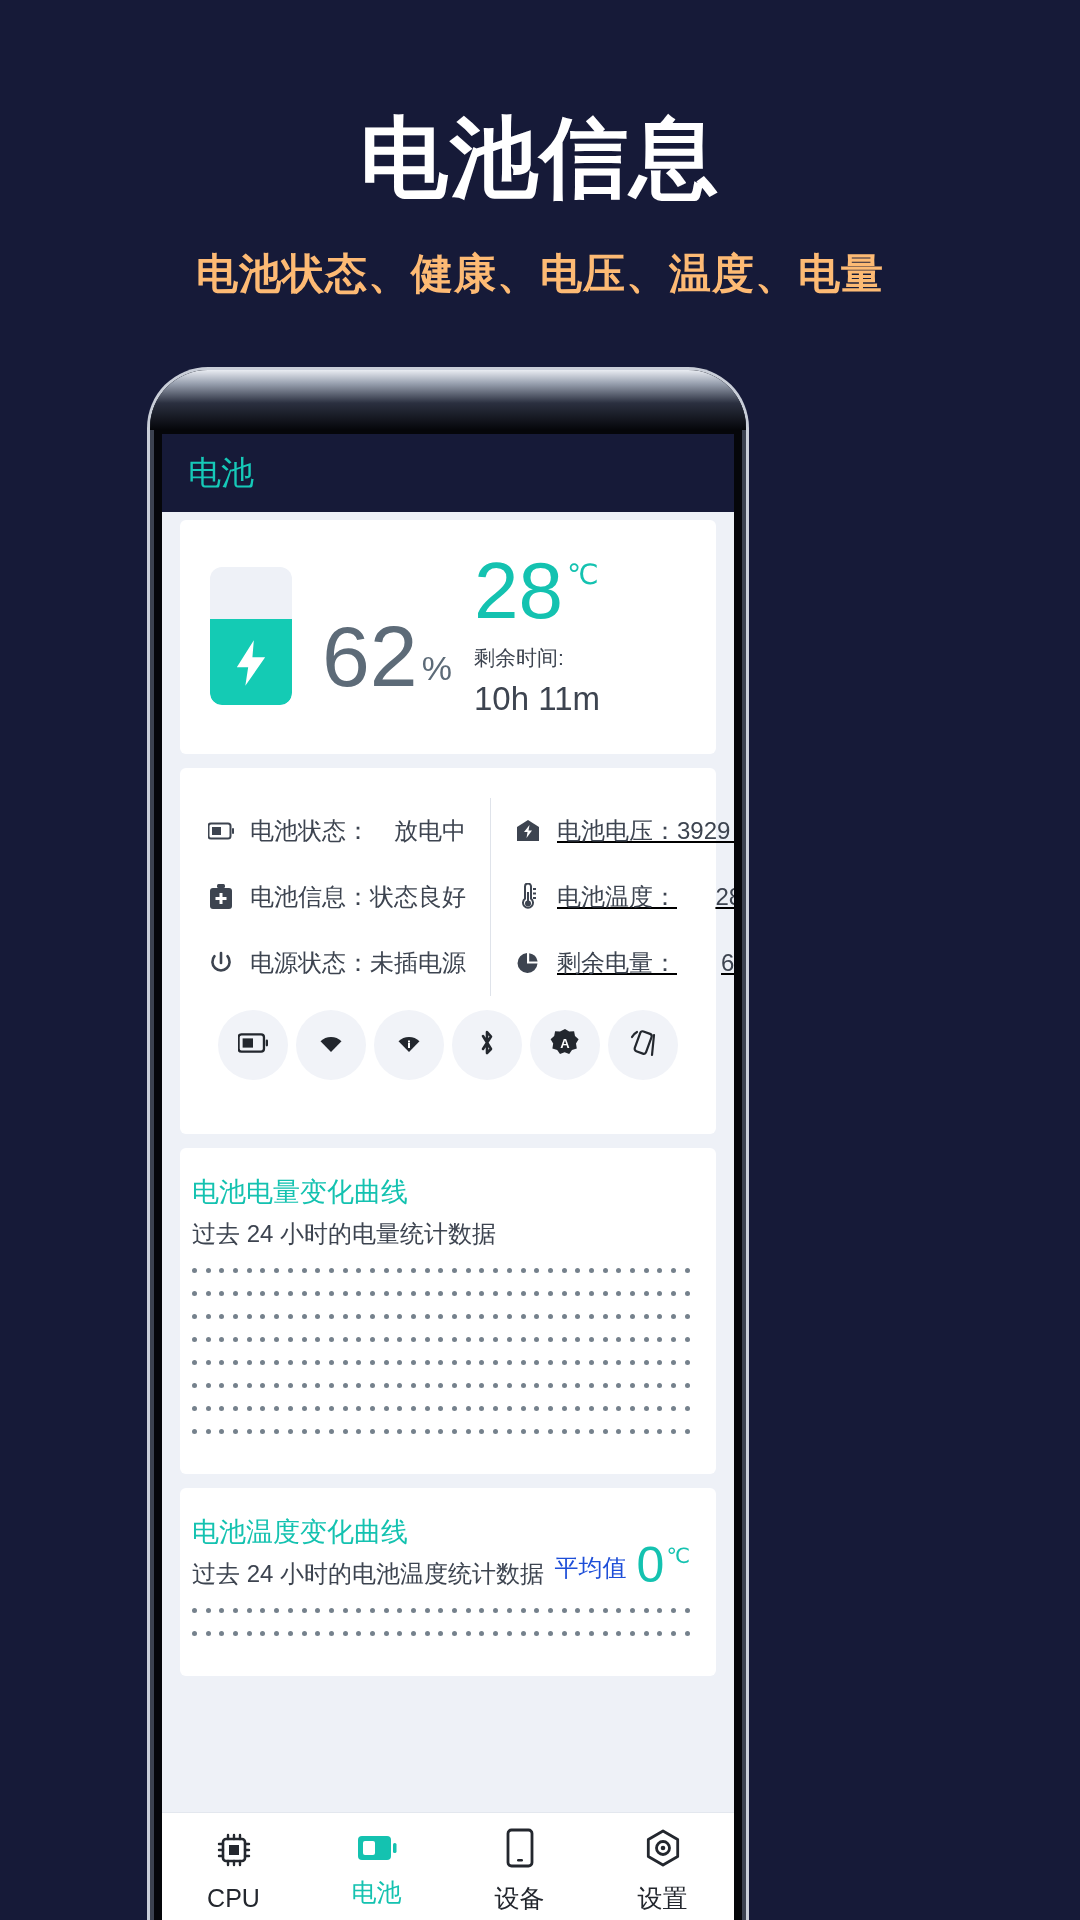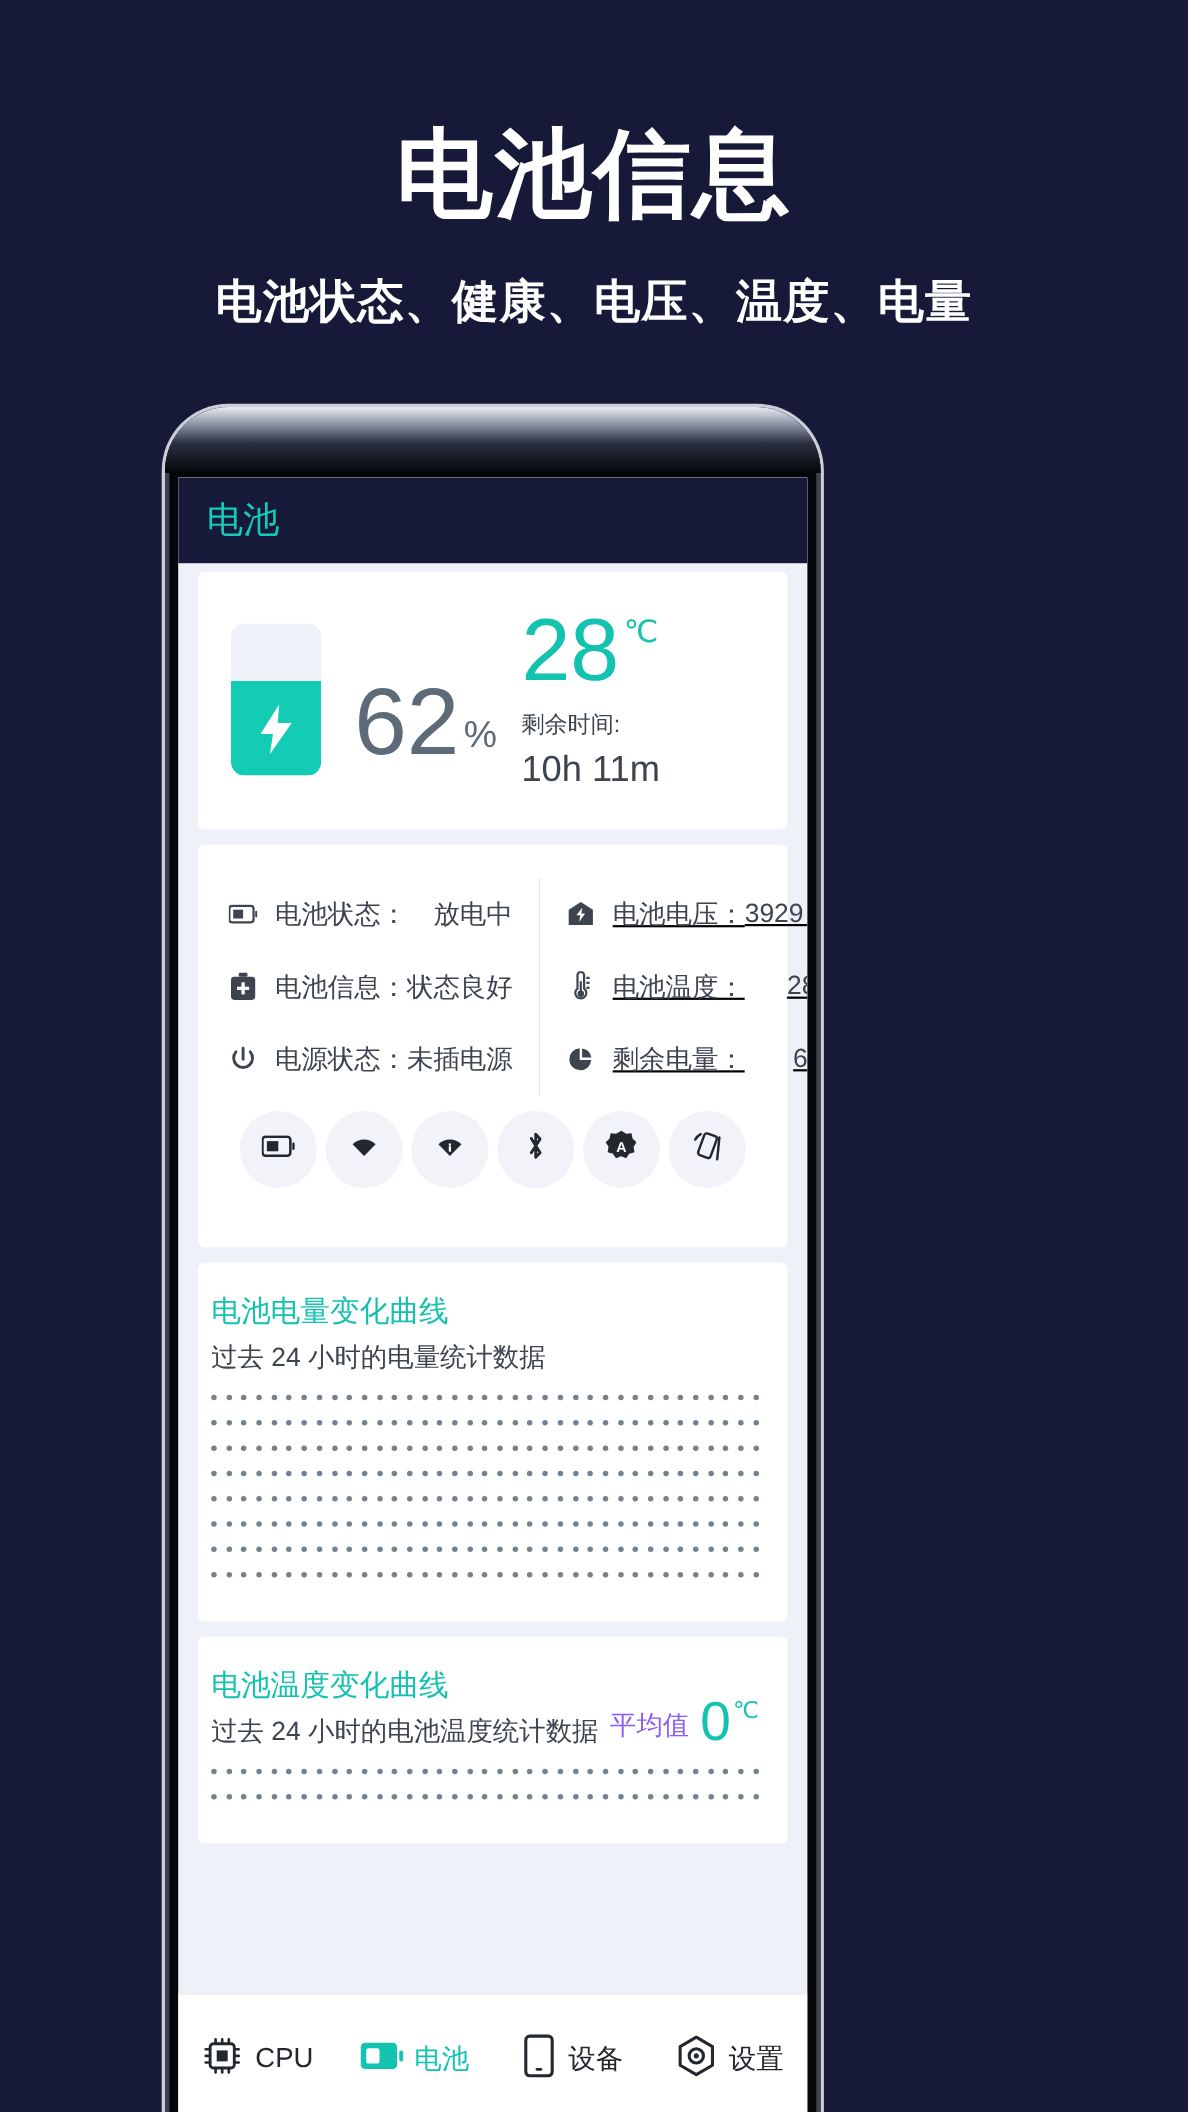--- a/index.html
+++ b/index.html
@@ -14,21 +14,21 @@
   
   .promo { text-align:center; padding-top:112px; }
   .promo-title {
     color:#ffffff;
     font-size:88px;
     font-weight:bold;
     letter-spacing:2px;
     line-height:1.05;
   }
   .promo-sub {
-    color:#ffffff;
+    color:#fdba74;
     font-size:42px;
     font-weight:bold;
     margin-top:42px;
     letter-spacing:1px;
   }
 
   
   .phone {
     position:absolute;
     left:150px;
@@ -148,42 +148,42 @@
     display:flex; align-items:center; justify-content:center;
     color:#23272e;
   }
 
   
   .chart-card { padding:26px 26px 22px 12px; }
   .chart-head { display:flex; align-items:flex-end;}
   .chart-title { color:#14c2b0; font-size:27px; }
   .chart-sub { color:#3d4450; font-size:24px; margin-top:8px;text-align:right;}
   .avg { margin-left:auto; display:flex; align-items:flex-end; }
-  .avg-label { color:#8b5cf6; font-size:24px; padding-bottom:6px;}
+  .avg-label { color:#1d4ed8; font-size:24px; padding-bottom:6px;}
   .avg-num { color:#14c2b0; font-size:50px; margin-left:10px; line-height:0.95; font-weight:300;}
   .avg-unit { color:#14c2b0; font-size:21px; margin-left:2px; padding-bottom:22px;}
   .dots { margin-top:18px; }
   .dotrow {
     display:flex; justify-content:space-between;
     margin-bottom:18px;
   }
   .dot { width:5px; height:5px; border-radius:50%; background:#5d6b78; opacity:.85;}
 
   
   .bottomnav {
     flex:0 0 auto;
     background:#ffffff;
     border-top:1px solid #e3e7ee;
     height:118px;
     display:flex;
     align-items:center;
   }
   .nav-item {
     flex:1 1 25%;
-    display:flex; flex-direction:row; align-items:center; justify-content:center;
+    display:flex; flex-direction:column; align-items:center; justify-content:center;
     gap:10px;
     color:#23272e;
   }
   .nav-item.active { color:#14c2b0; }
   .nav-label { font-size:25px; }
 </style>
 </head>
 <body>
 
 <div class="promo">

